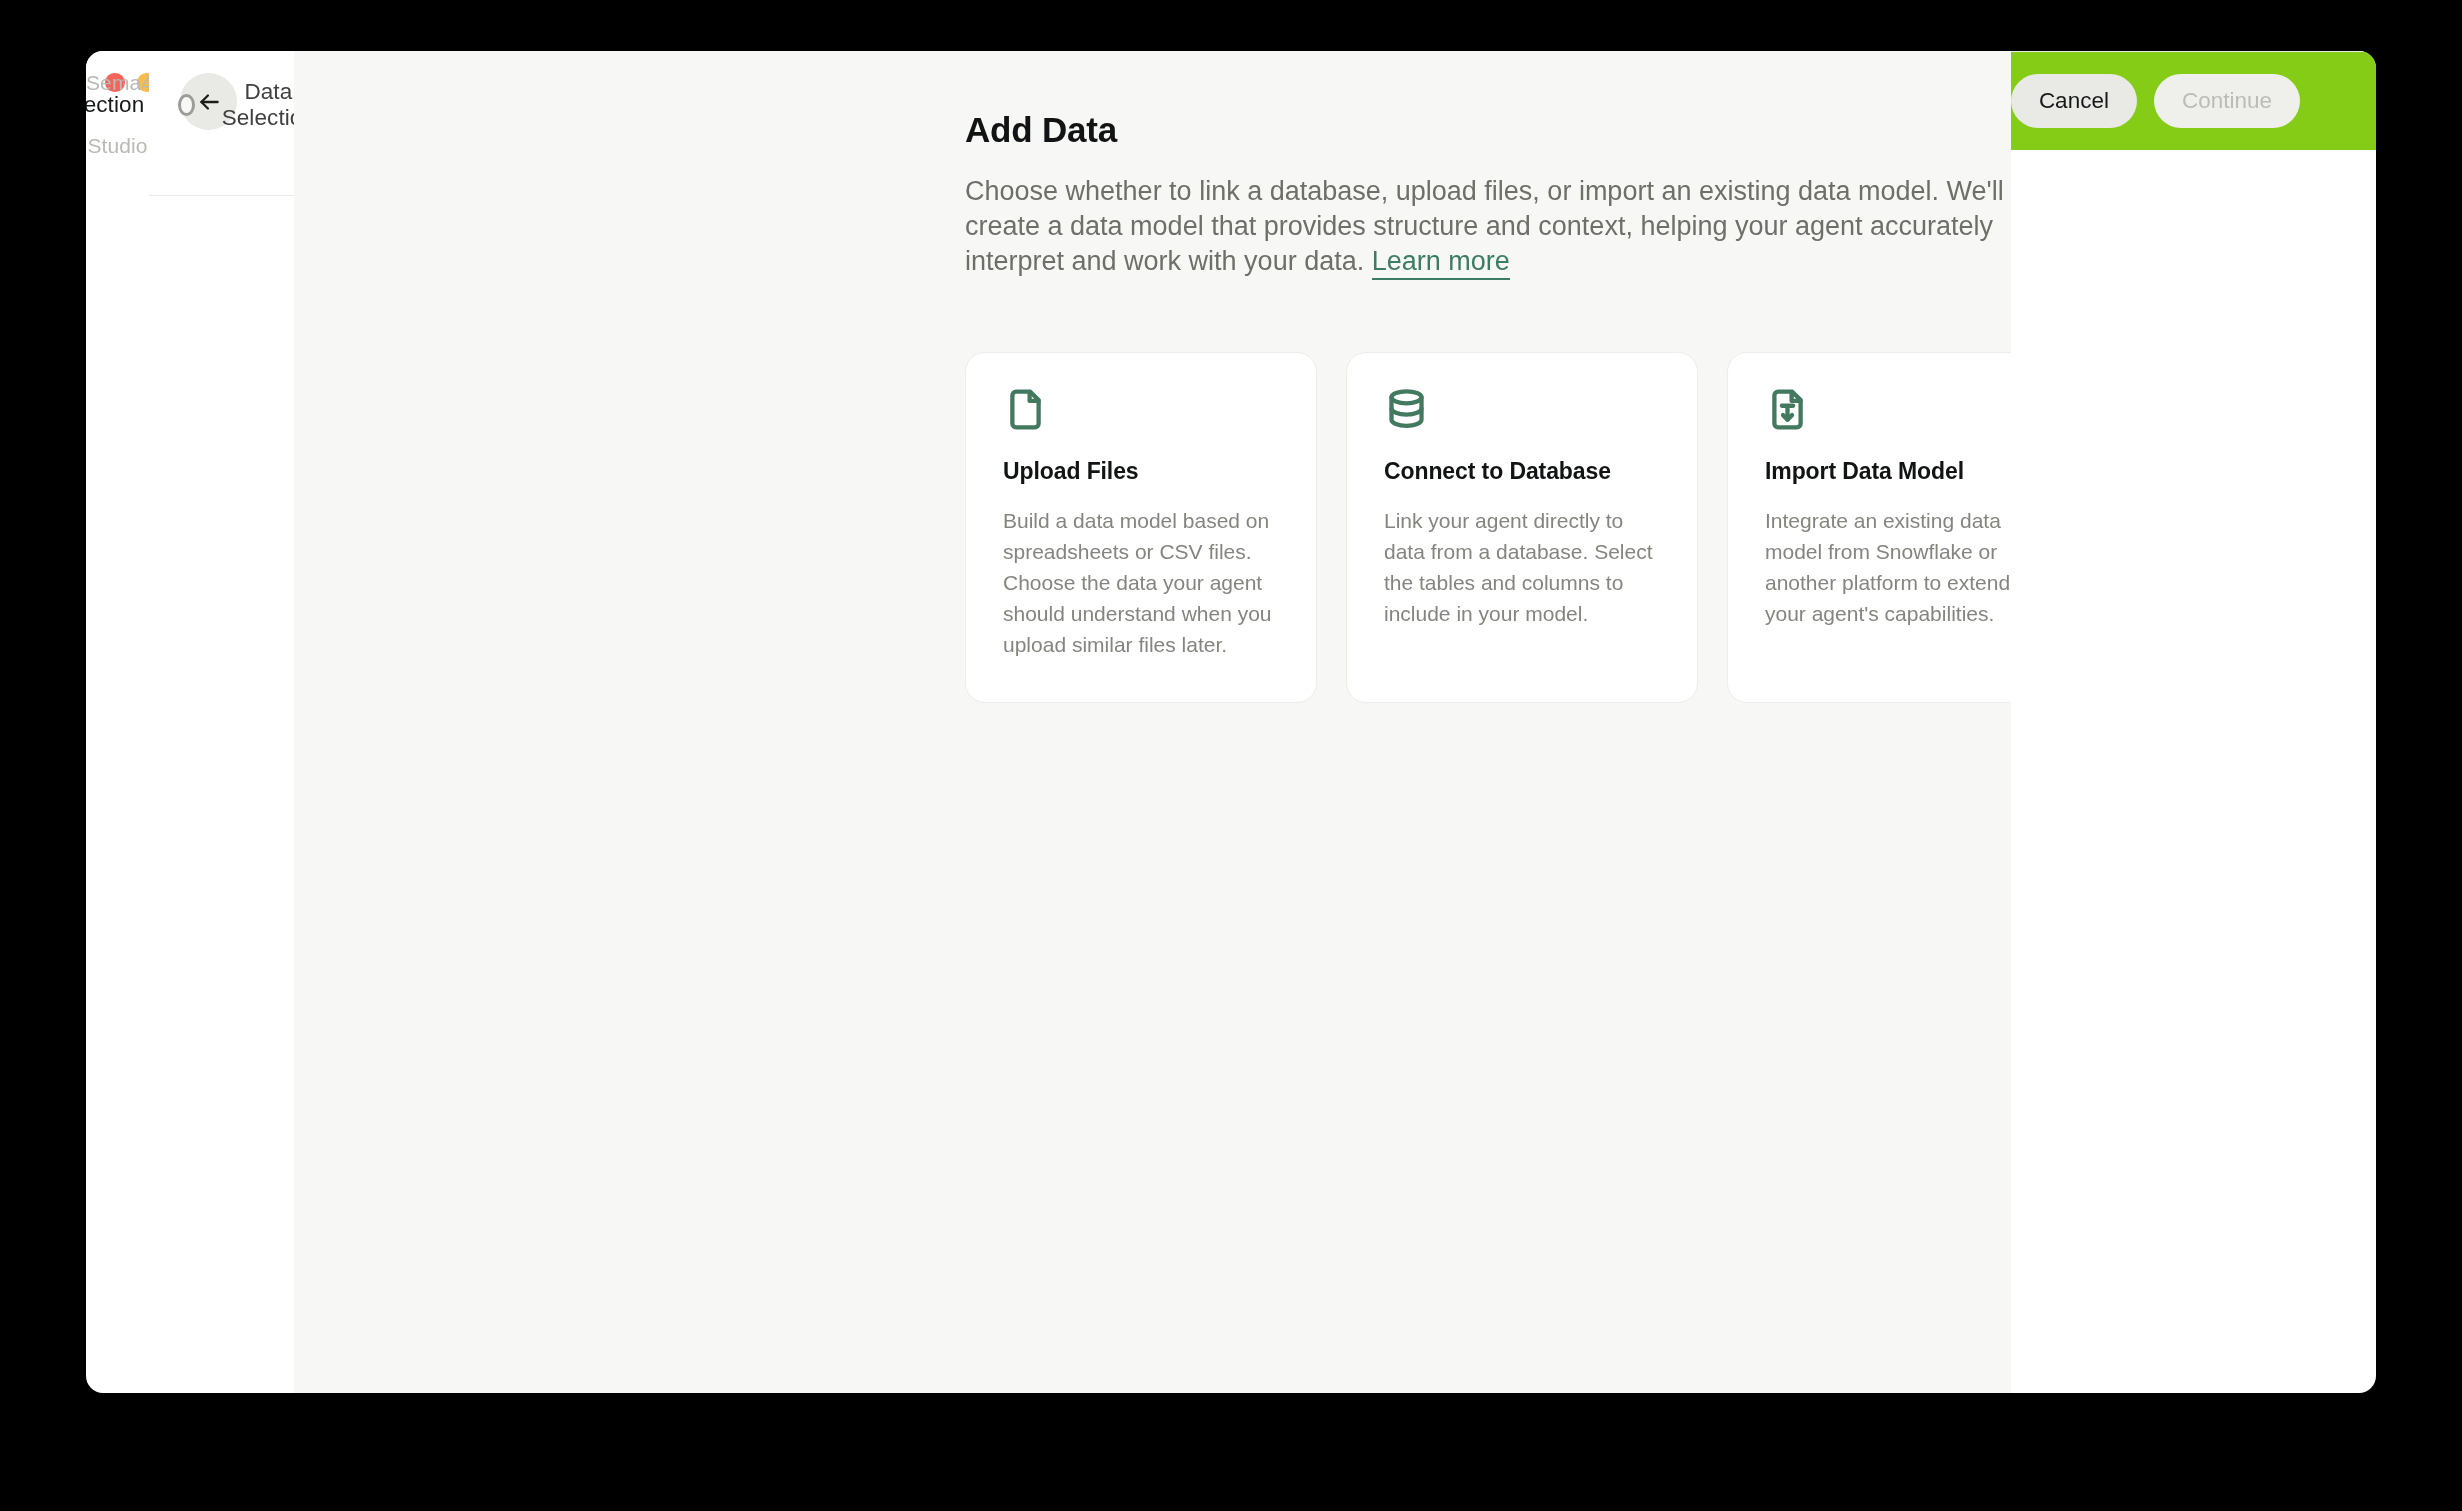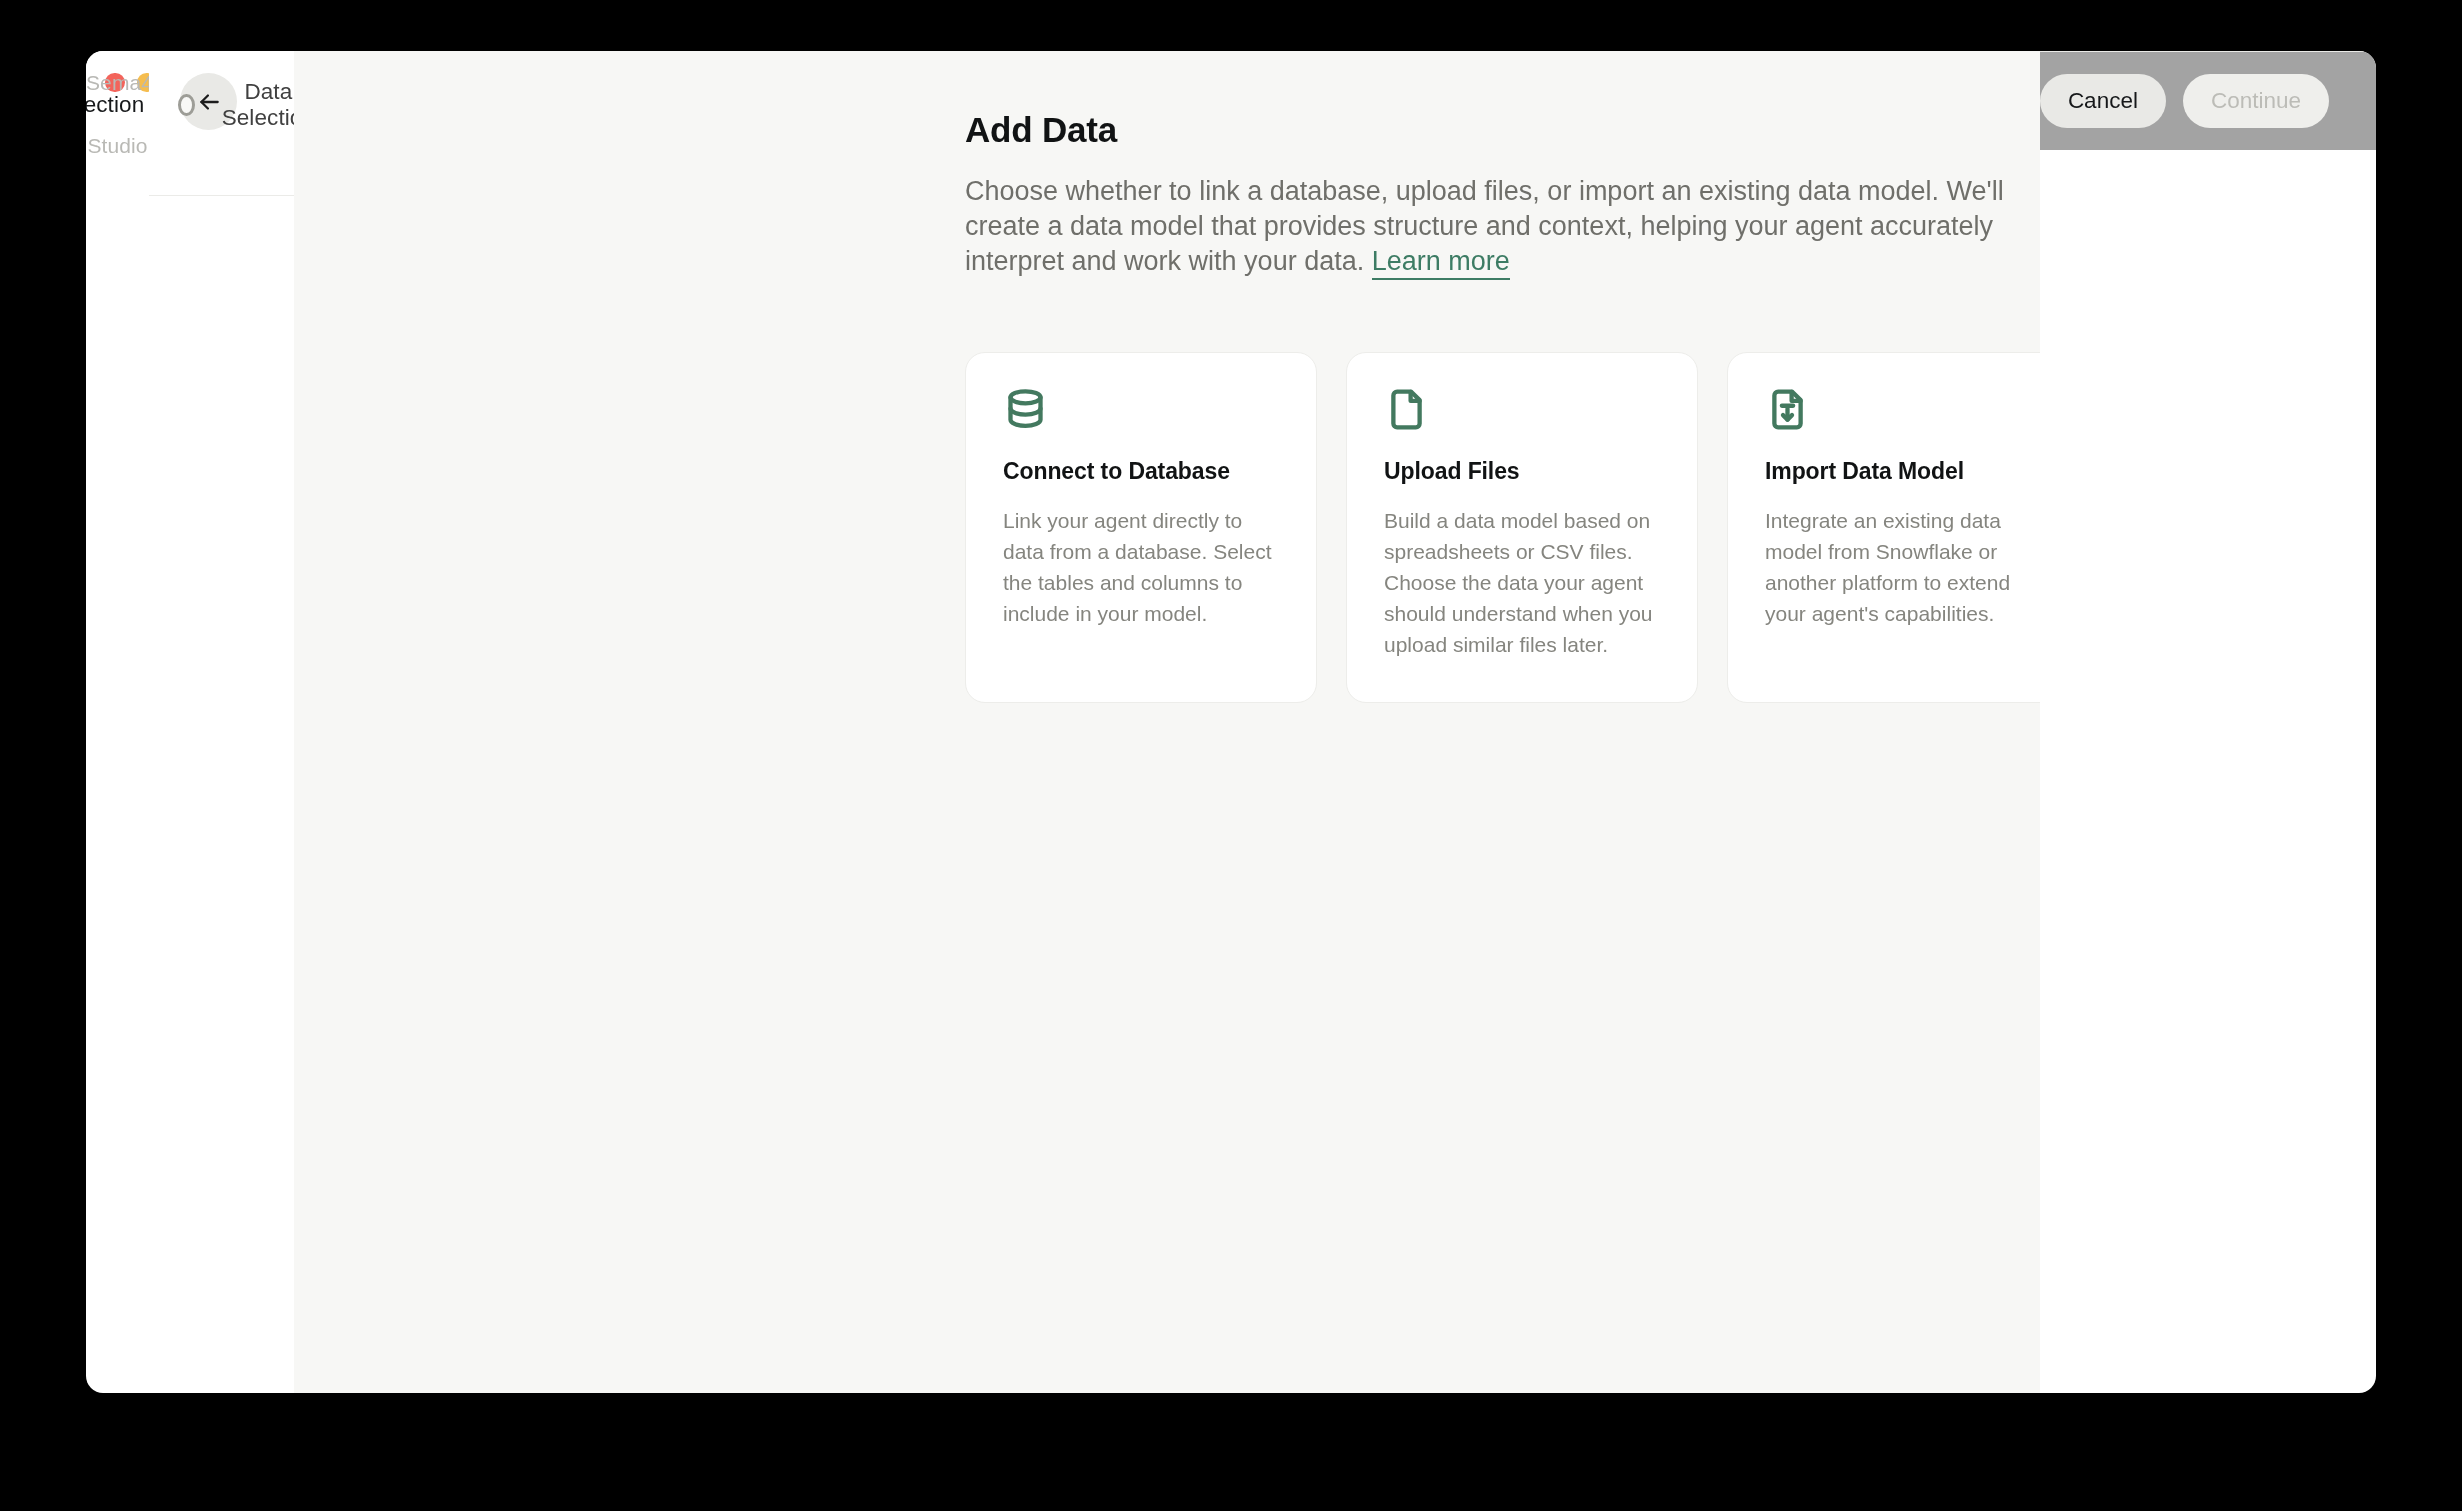--- a/index.html
+++ b/index.html
@@ -205,27 +205,27 @@
     padding-top: 20px;
     font-size: 21px;
     line-height: 31px;
     color: #85857f;
   }
 
   
   .footer {
     flex: 0 0 99px;
     height: 99px;
-    background: #a3a3a3;
+    background: #84cc16;
     border-top: 1.5px solid #e9e9e6;
     box-sizing: border-box;
     display: flex;
     align-items: center;
     justify-content: flex-end;
-    padding-right: 47px;
+    padding-right: 76px;
     gap: 17px;
   }
   .btn {
     border: none;
     border-radius: 31px;
     font-size: 22.5px;
     font-family: "Liberation Sans", sans-serif;
     padding: 0 28px;
     height: 54px;
     cursor: pointer;
@@ -288,38 +288,38 @@
       <p class="page-desc">
         <span>Choose whether to link a database, upload files, or import an existing data model. We'll create a data model that provides structure and context, helping your agent accurately interpret and work with your data.</span>
         <a class="learn-more" href="#">Learn more</a>
       </p>
 
       <div class="cards">
 
         <div class="card">
           <div class="card-icon">
             <svg width="45" height="45" viewBox="0 0 24 24" fill="none" stroke="#43795f" stroke-width="2.3" stroke-linecap="round" stroke-linejoin="round">
+              <path d="M14.5 2.5H7a2 2 0 0 0-2 2v15a2 2 0 0 0 2 2h10a2 2 0 0 0 2-2V7z"></path>
+              <polyline points="14.2 2.6 14.2 7.4 19 7.4"></polyline>
+            </svg>
+          </div>
+          <h2 class="card-title">Upload Files</h2>
+          <p class="card-desc">Build a data model based on spreadsheets or CSV files. Choose the data your agent should understand when you upload similar files later.</p>
+        </div>
+
+        <div class="card">
+          <div class="card-icon">
+            <svg width="45" height="45" viewBox="0 0 24 24" fill="none" stroke="#43795f" stroke-width="2.3" stroke-linecap="round" stroke-linejoin="round">
               <ellipse cx="12" cy="5.5" rx="8" ry="3.2"></ellipse>
               <path d="M4 5.5v6c0 1.77 3.58 3.2 8 3.2s8-1.43 8-3.2v-6"></path>
               <path d="M4 11.5v6c0 1.77 3.58 3.2 8 3.2s8-1.43 8-3.2v-6"></path>
             </svg>
           </div>
           <h2 class="card-title">Connect to Database</h2>
           <p class="card-desc">Link your agent directly to data from a database. Select the tables and columns to include in your model.</p>
-        </div>
-
-        <div class="card">
-          <div class="card-icon">
-            <svg width="45" height="45" viewBox="0 0 24 24" fill="none" stroke="#43795f" stroke-width="2.3" stroke-linecap="round" stroke-linejoin="round">
-              <path d="M14.5 2.5H7a2 2 0 0 0-2 2v15a2 2 0 0 0 2 2h10a2 2 0 0 0 2-2V7z"></path>
-              <polyline points="14.2 2.6 14.2 7.4 19 7.4"></polyline>
-            </svg>
-          </div>
-          <h2 class="card-title">Upload Files</h2>
-          <p class="card-desc">Build a data model based on spreadsheets or CSV files. Choose the data your agent should understand when you upload similar files later.</p>
         </div>
 
         <div class="card">
           <div class="card-icon">
             <svg width="45" height="45" viewBox="0 0 24 24" fill="none" stroke="#43795f" stroke-width="2.3" stroke-linecap="round" stroke-linejoin="round">
               <path d="M14.5 2.5H7a2 2 0 0 0-2 2v15a2 2 0 0 0 2 2h10a2 2 0 0 0 2-2V7z"></path>
               <polyline points="14.2 2.6 14.2 7.4 19 7.4"></polyline>
               <line x1="9" y1="10" x2="15" y2="10"></line>
               <line x1="12" y1="11.6" x2="12" y2="17.4"></line>
               <polyline points="9.6 15 12 17.4 14.4 15"></polyline>

